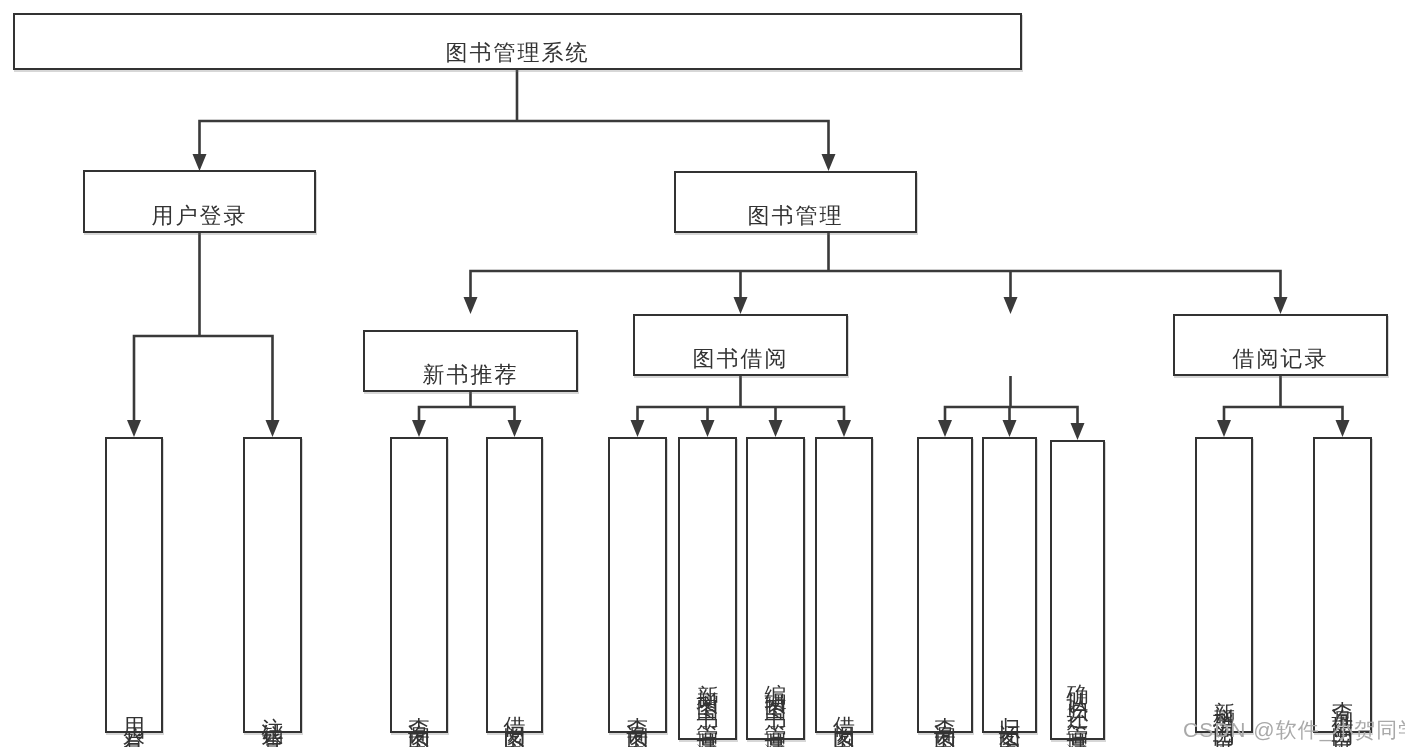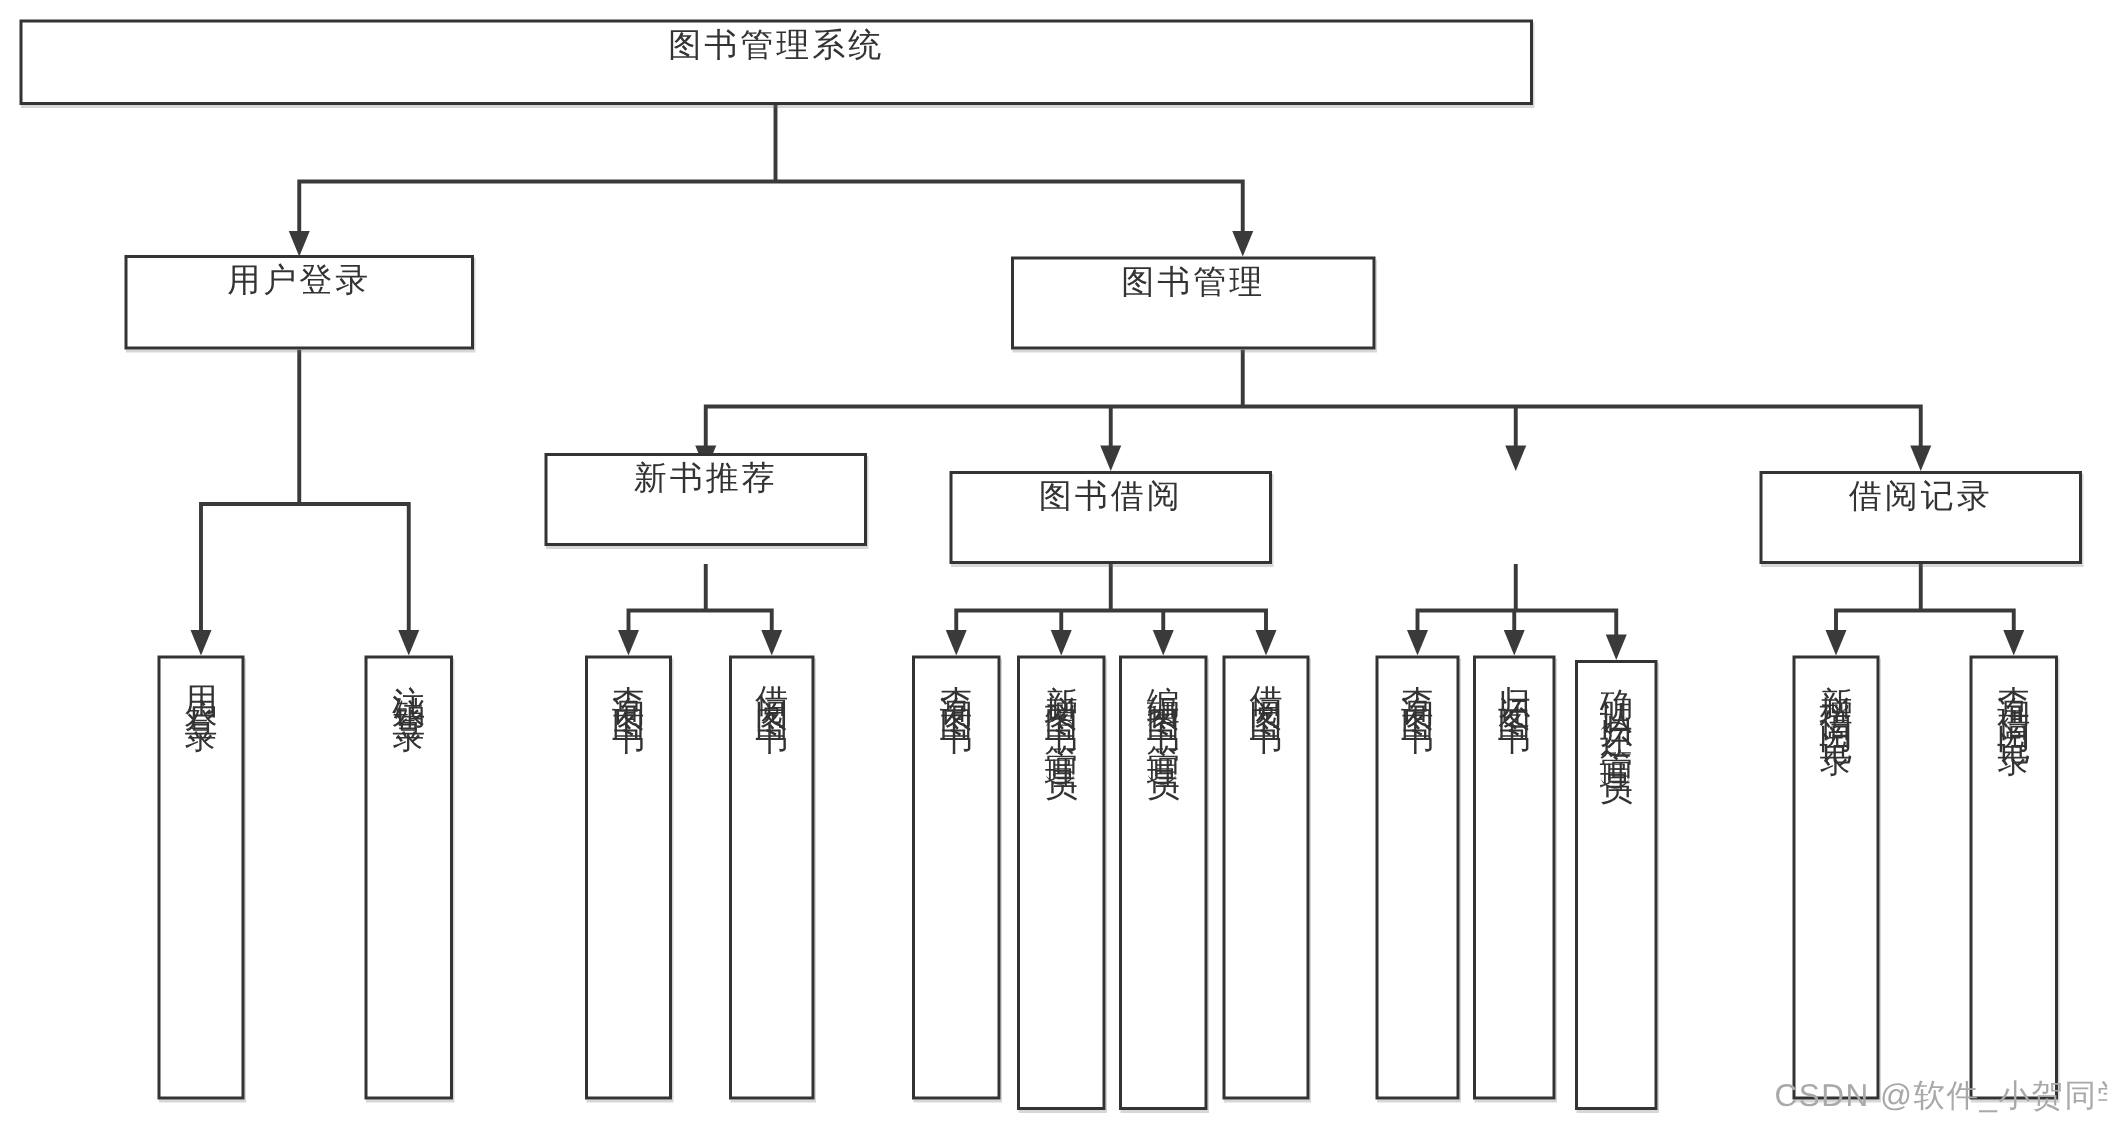--- a/index.html
+++ b/index.html
@@ -34,21 +34,21 @@
   }
   .connectors polygon {
     fill: var(--line);
     stroke: none;
   }
   .hbox, .vbox {
     position: absolute;
     background: var(--box-bg);
     border: 2.5px solid var(--border);
     display: flex;
-    align-items: flex-start;
+    align-items: flex-end;
     justify-content: center;
     color: var(--text);
     z-index: 1;
     box-shadow: 1px 2px 0 rgba(110,110,110,0.28);
   }
   .hbox span {
     font-size: 22px;
     letter-spacing: 2px;
     color: var(--text);
     white-space: nowrap;
@@ -119,21 +119,21 @@
     <span>图书管理系统</span>
   </div>
 
   <div class="hbox" style="left:83px;top:170px;width:233px;height:63px">
     <span>用户登录</span>
   </div>
   <div class="hbox" style="left:674px;top:171px;width:243px;height:62px">
     <span>图书管理</span>
   </div>
 
-  <div class="hbox" style="left:363px;top:302px;width:215px;height:62px">
+  <div class="hbox" style="left:363px;top:330px;width:215px;height:62px">
     <span>新书推荐</span>
   </div>
   <div class="hbox" style="left:633px;top:314px;width:215px;height:62px">
     <span>图书借阅</span>
   </div>
   <div class="hbox" style="left:1173px;top:314px;width:215px;height:62px">
     <span>借阅记录</span>
   </div>
 
   <div class="vbox" style="left:105px;top:437px;width:58px;height:296px">

